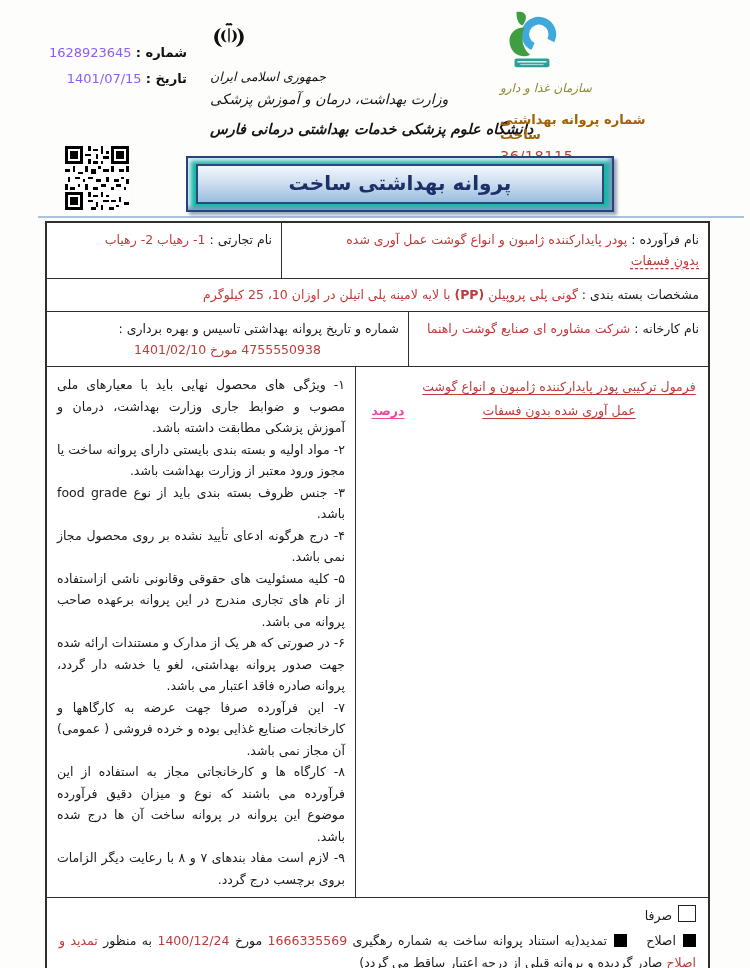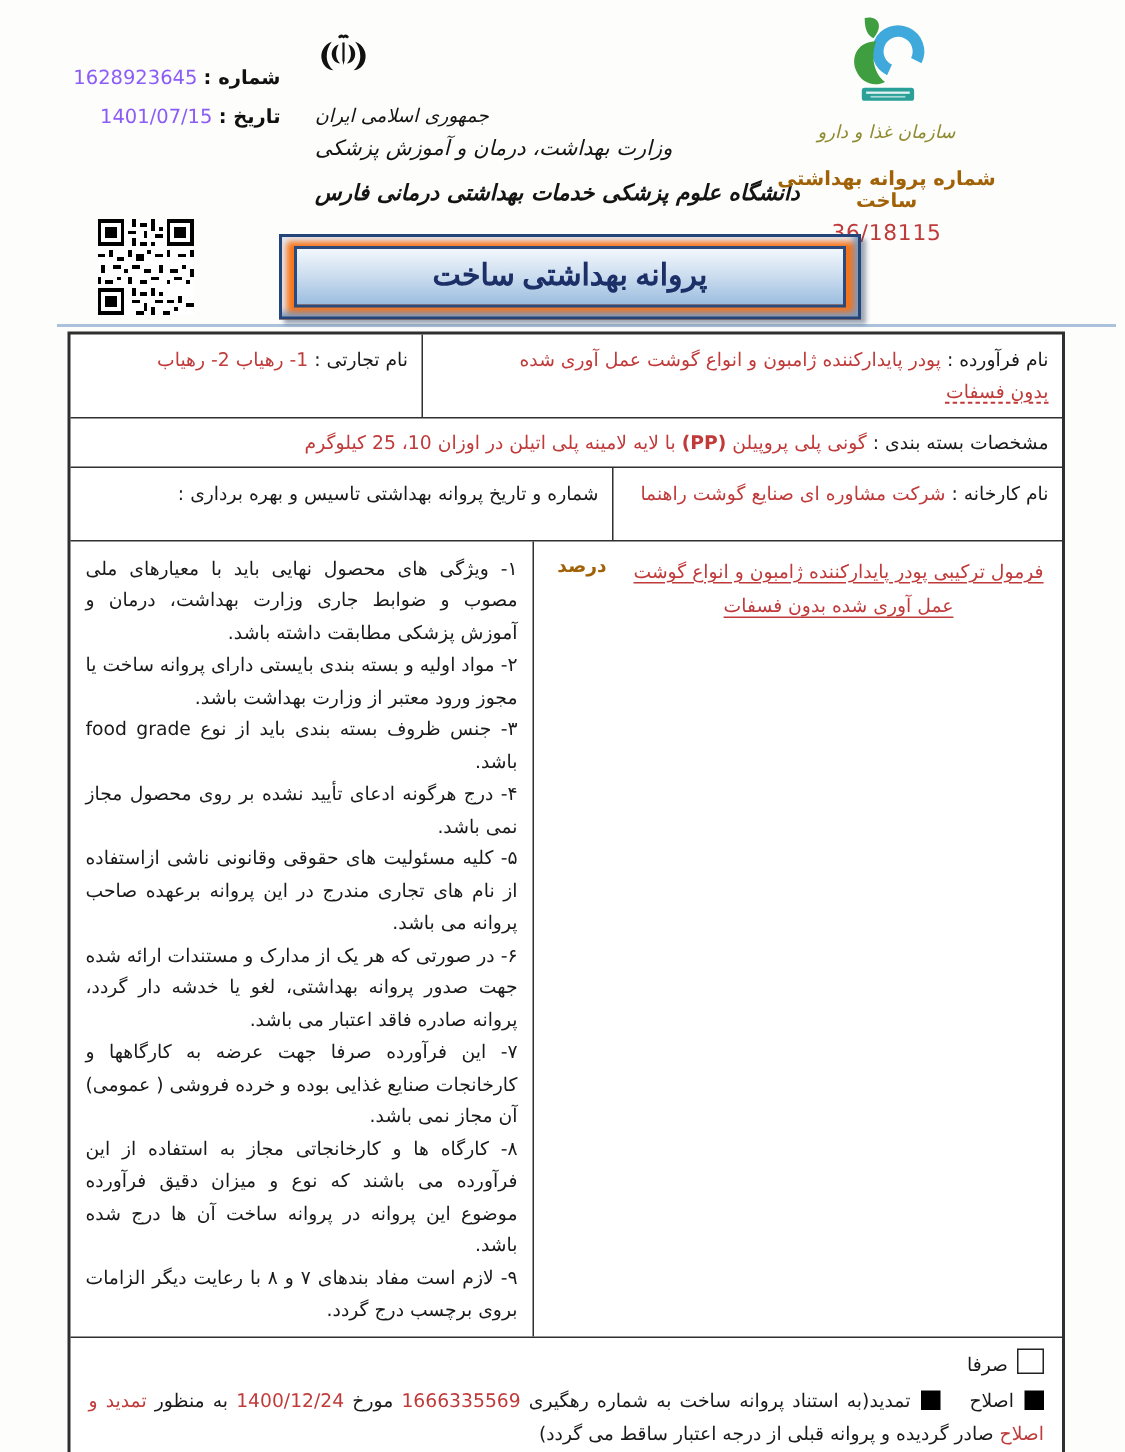--- a/index.html
+++ b/index.html
@@ -13,27 +13,27 @@
   .doc-meta{position:absolute;top:40px;left:45px;width:142px;direction:rtl;text-align:right;
     font-size:13px;line-height:2.0;}
   .doc-meta .lbl{font-weight:bold;color:#111;}
   .doc-meta .val{color:#8b5cf6;margin-top:48px;}
   .qr{position:absolute;left:64px;top:146px;}
   .center-head{position:absolute;left:210px;top:20px;width:330px;text-align:left;direction:rtl;}
   .callig{font-style:italic;color:#141414;}
   .callig.l1{font-size:12.5px;margin-top:1px;letter-spacing:1px;}
   .callig.l2{font-size:14px;margin-top:7px;letter-spacing:1px;}
   .callig.l3{font-size:14.5px;font-weight:bold;margin-top:14px;letter-spacing:1px;}
-  .fdo{position:absolute;left:500px;top:10px;width:182px;text-align:center;direction:rtl;}
+  .fdo{position:absolute;left:500px;top:10px;width:182px;text-align:left;direction:rtl;}
   .fdo-caption{font-size:12px;font-style:italic;color:#8f8a2f;margin-top:1px;}
   .lic-label{font-weight:bold;font-size:13px;color:#a16207;margin-top:17px;}
   .lic-no{color:#c03a3a;font-size:14.5px;margin-top:6px;letter-spacing:.5px;}
-  .banner{position:absolute;left:186px;top:156px;width:388px;box-sizing:border-box;
-    background:#f97316;border:2px solid #24457a;padding:6px 8px;
-    box-shadow:3px 3px 3px rgba(40,60,90,.45), inset -3px -3px 4px #7e9cc0, inset 3px 3px 4px #e6eef8;font-family:Liberation Serif, serif;}
+  .banner{position:absolute;left:186px;top:156px;width:428px;box-sizing:border-box;
+    background:#14b8a6;border:2px solid #24457a;padding:6px 8px;
+    box-shadow:3px 3px 3px rgba(40,60,90,.45), inset -3px -3px 4px #7e9cc0, inset 3px 3px 4px #e6eef8;}
   .banner-inner{border:2px solid #2a4a7e;text-align:center;font-weight:bold;font-size:20px;
     color:#1c2f66;padding:5px 0 7px;direction:rtl;
     background:linear-gradient(180deg,#f2f7fc 0%,#cfdff0 45%,#9bbddf 100%);}
   .blue-line{height:2px;background:#aac2dc;margin:0 6px 3px 38px;}
   
   .doc-table{margin-left:45px;width:665px;box-sizing:border-box;border:2px solid #2f2f2f;
     direction:rtl;font-size:12.5px;background:#fff;}
   .t-row{display:flex;}
   .t-row + .t-row{border-top:1.5px solid #2f2f2f;}
   .cell{box-sizing:border-box;padding:6px 9px;}
@@ -43,22 +43,22 @@
   .dashed-u{color:#c03a3a;text-decoration:underline dashed;text-underline-offset:3px;}
   .c-product{width:427px;min-height:50px;line-height:1.7;}
   .c-trade{flex:1;min-height:50px;line-height:1.7;}
   .c-pack{flex:1;min-height:26px;line-height:1.6;}
   .c-factory{width:300px;min-height:48px;line-height:1.7;}
   .c-est{flex:1;min-height:48px;line-height:1.7;}
   .c-est .est-val{text-align:center;color:#c03a3a;}
   .c-formula{width:353px;min-height:388px;display:flex;align-items:flex-start;padding:8px 9px;}
   .formula-title{flex:1;color:#c03a3a;text-decoration:underline;text-underline-offset:3px;
     line-height:1.9;text-align:center;padding-left:8px;}
-  .percent-h{width:46px;font-weight:bold;text-underline-offset:3px;
-    text-align:center;color:#a16207;}
+  .percent-h{width:46px;font-weight:bold;text-decoration:underline;text-underline-offset:3px;
+    text-align:center;color:#ec4899;margin-top:28px;}
   .c-conditions{flex:1;min-height:388px;line-height:1.72;text-align:justify;padding:7px 10px;}
   .c-conditions div{margin:0;}
   .c-checks{flex:1;padding:7px 12px 10px;line-height:1.75;}
   .cb{display:inline-block;vertical-align:-2px;}
   .cb.empty{width:16px;height:15px;border:1.5px solid #222;background:#fff;margin-left:6px;}
   .cb.filled{width:13px;height:13px;background:#000;margin-left:7px;}
   .cb.filled.second{margin-right:14px;}
   .check-line1{text-align:right;margin-bottom:3px;}
   .check-line2{text-align:justify;}
 </style>
@@ -211,20 +211,21 @@
     </div>
   </div>
 
   <div class="t-row">
     <div class="cell v-split c-factory">
       <span>نام کارخانه :</span>
       <span class="red">شرکت مشاوره ای صنایع گوشت راهنما</span>
     </div>
     <div class="cell c-est">
       <div>شماره و تاریخ پروانه بهداشتی تاسیس و بهره برداری :</div>
+      <div class="est-val">4755550938 مورخ 1401/02/10</div>
     </div>
   </div>
 
   <div class="t-row">
     <div class="cell v-split c-formula">
       <div class="formula-title">فرمول ترکیبی پودر پایدارکننده ژامبون و انواع گوشت عمل آوری شده بدون فسفات</div>
       <div class="percent-h">درصد</div>
     </div>
     <div class="cell c-conditions">
       <div>۱- ویژگی های محصول نهایی باید با معیارهای ملی مصوب و ضوابط جاری وزارت بهداشت، درمان و آموزش پزشکی مطابقت داشته باشد.</div>

